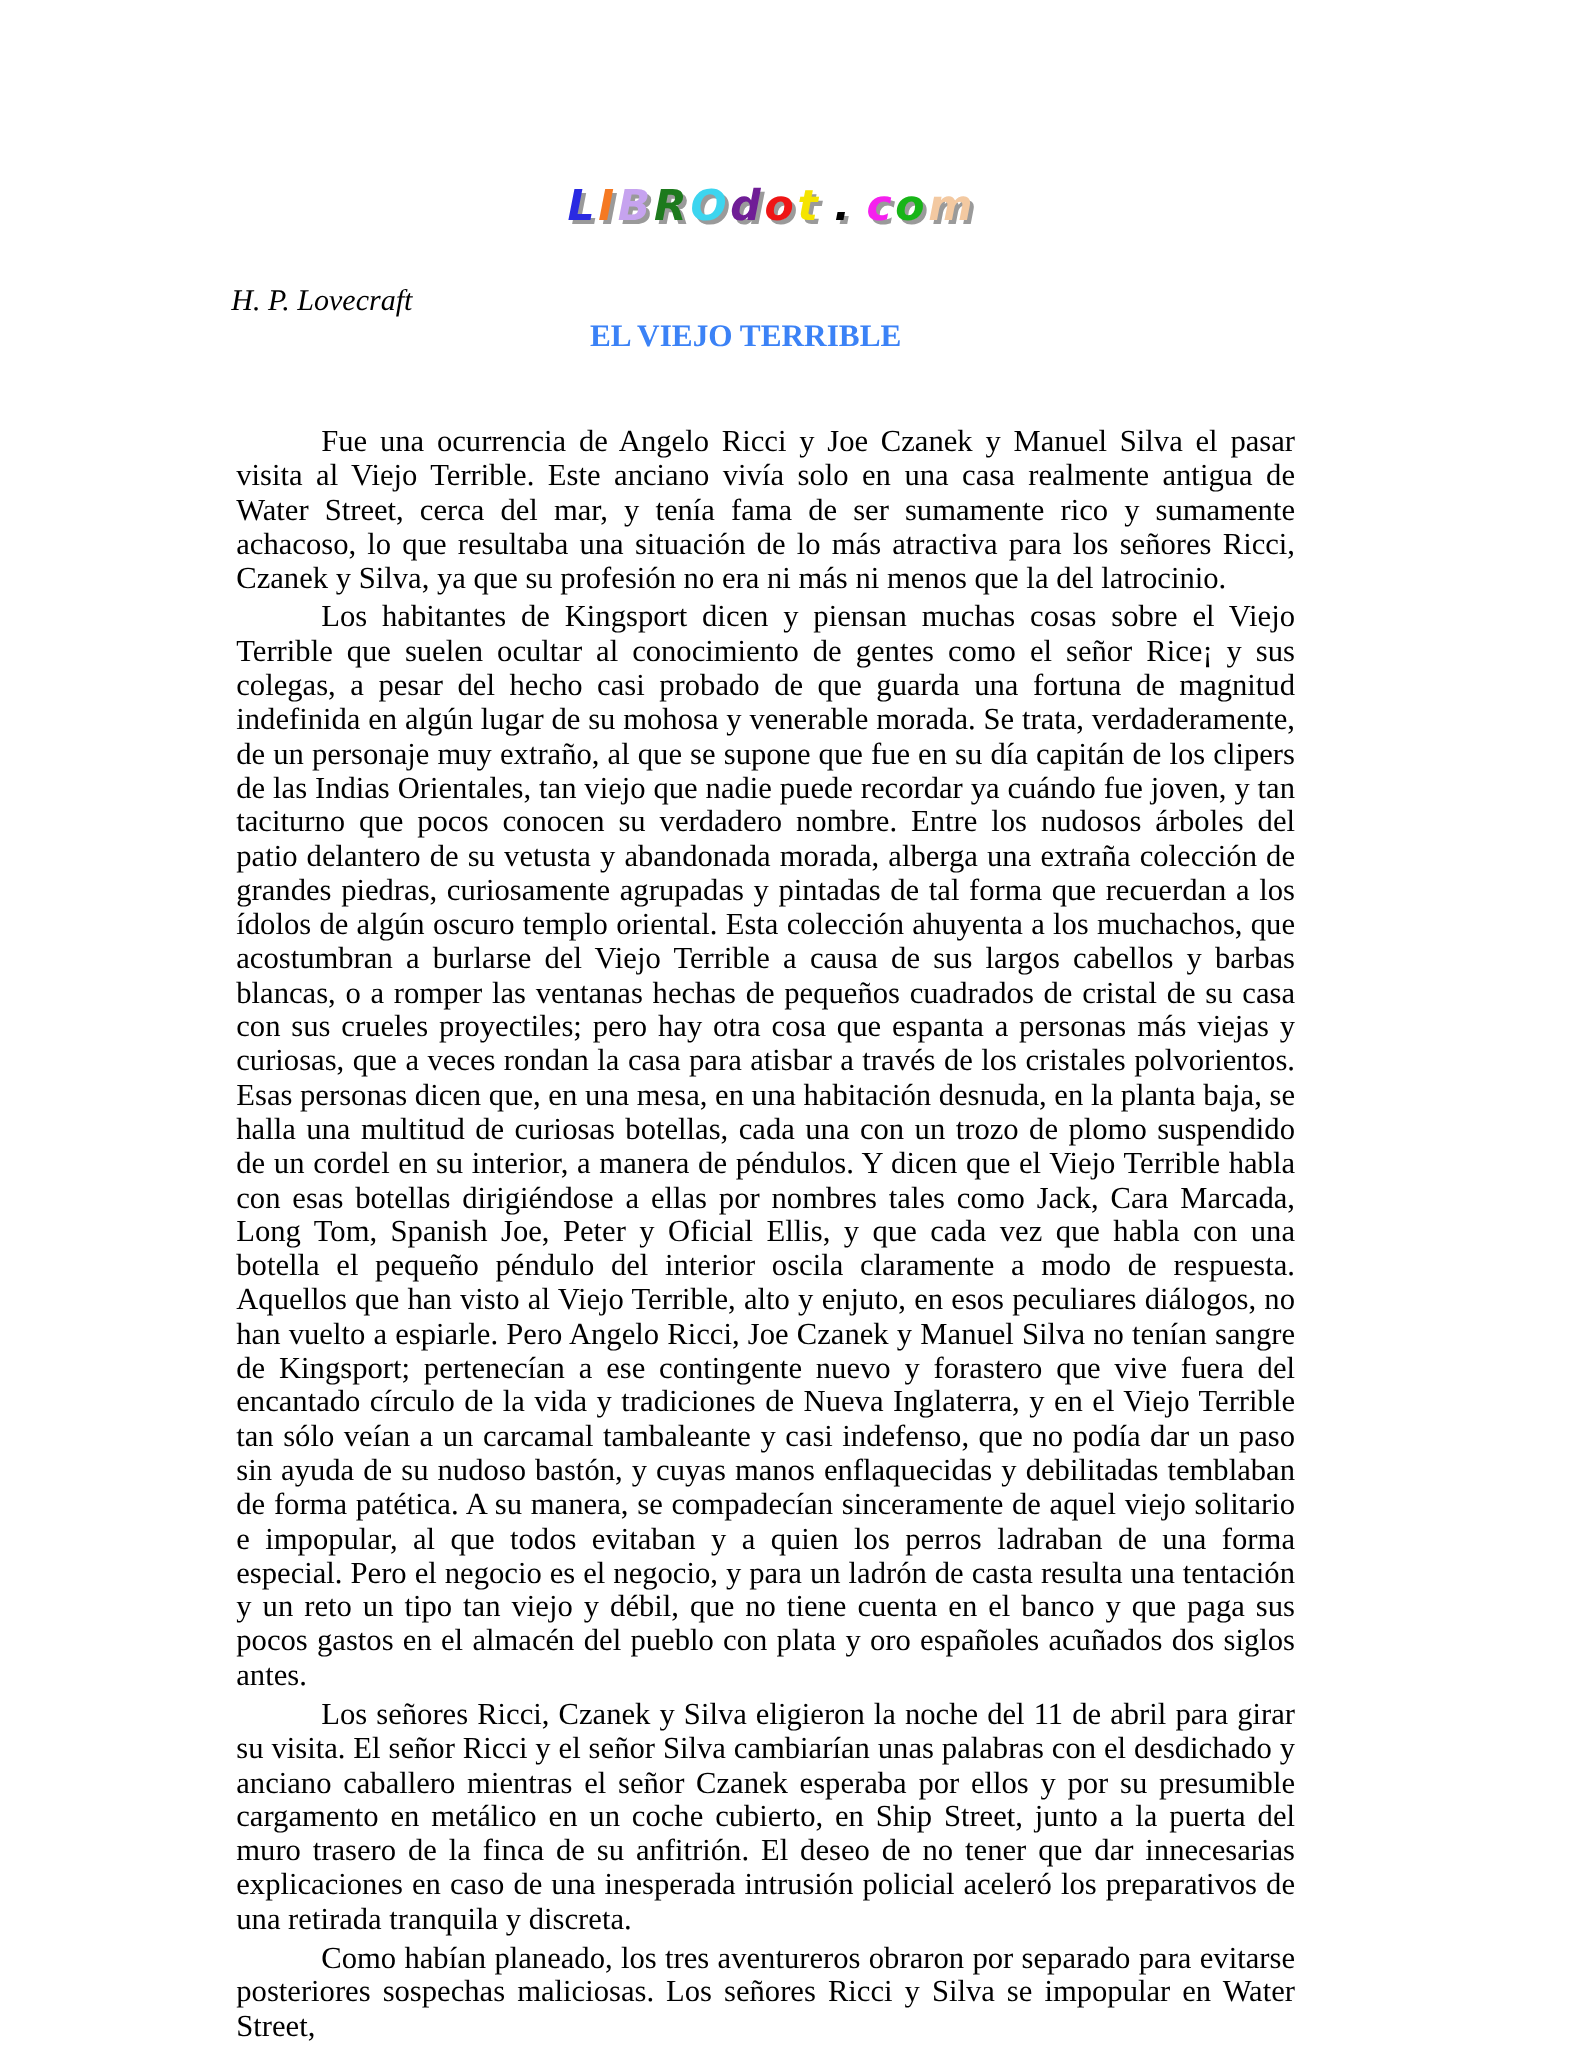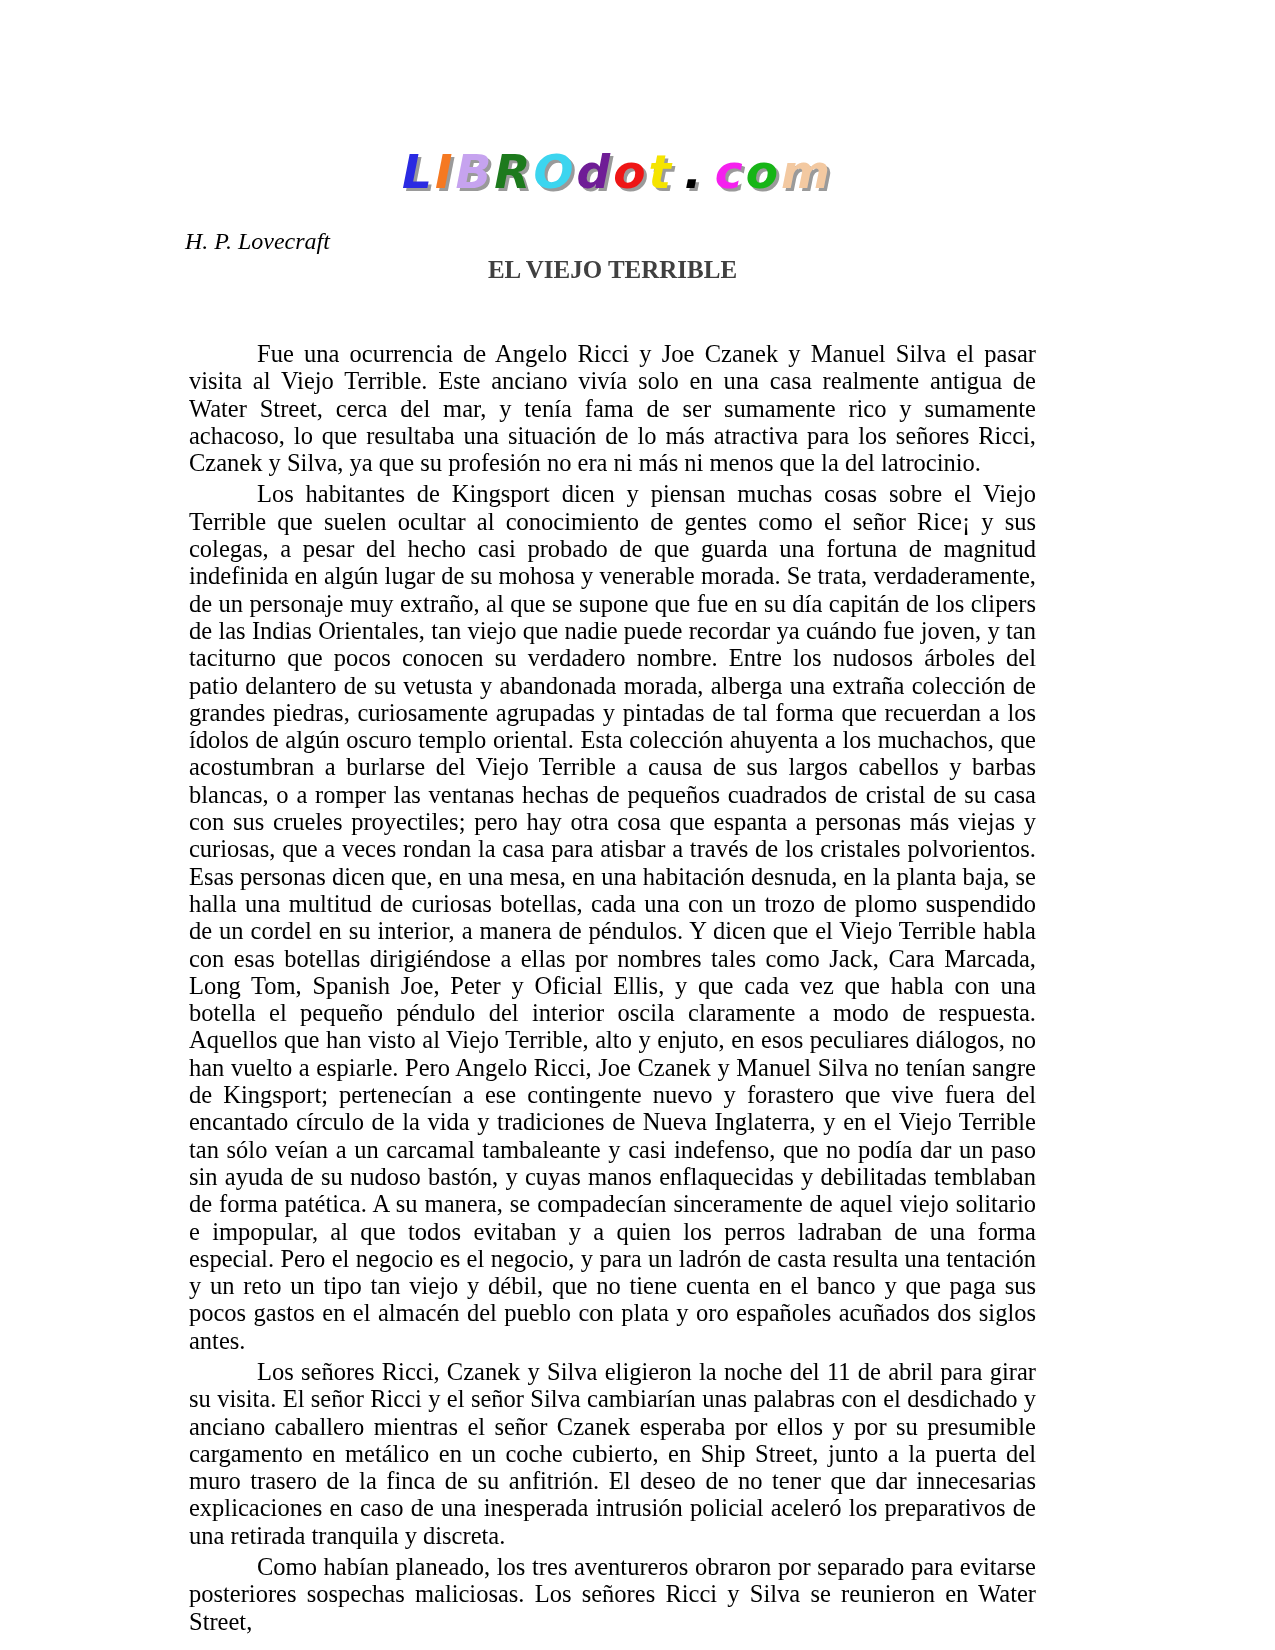--- a/index.html
+++ b/index.html
@@ -16,21 +16,21 @@
   }
   .logo {
     position: absolute;
     top: 148px;
     left: 0;
     width: 1235px;
     text-align: center;
     font-family: "DejaVu Sans", sans-serif;
     font-weight: bold;
     font-style: italic;
-    font-size: 47px;
+    font-size: 34px;
     letter-spacing: 3px;
     white-space: nowrap;
     line-height: 1;
   }
   .logo-letter {
     display: inline-block;
     text-shadow: 3px 3px 0 #9a9a9a;
   }
   .logo-letter.dot {
     margin: 0 10px;
@@ -41,27 +41,27 @@
     left: 185px;
     width: 855px;
     font-family: "Liberation Serif", serif;
     font-style: italic;
     font-size: 24px;
     color: #000000;
   }
   .title {
     position: absolute;
     top: 256px;
-    left: 185px;
+    left: 169px;
     width: 855px;
     text-align: center;
     font-family: "Liberation Serif", serif;
     font-weight: bold;
     font-size: 25px;
-    color: #404040;
+    color: #3b82f6;
   }
   .story-body {
     position: absolute;
     top: 336px;
     left: 185px;
     width: 855px;
     font-family: "Liberation Serif", serif;
     font-size: 24.5px;
     line-height: 27.3px;
     color: #000000;
@@ -81,16 +81,16 @@
   <div class="logo"><span class="logo-letter" style="color: rgb(42, 42, 226);">L</span><span class="logo-letter" style="color: rgb(245, 121, 34);">I</span><span class="logo-letter" style="color: rgb(198, 163, 239);">B</span><span class="logo-letter" style="color: rgb(29, 122, 29);">R</span><span class="logo-letter" style="color: rgb(60, 213, 239);">O</span><span class="logo-letter" style="color: rgb(111, 29, 150);">d</span><span class="logo-letter" style="color: rgb(238, 21, 21);">o</span><span class="logo-letter" style="color: rgb(245, 228, 0);">t</span><span class="logo-letter dot" style="color: rgb(0, 0, 0);">.</span><span class="logo-letter" style="color: rgb(245, 32, 238);">c</span><span class="logo-letter" style="color: rgb(23, 181, 23);">o</span><span class="logo-letter" style="color: rgb(243, 201, 161);">m</span></div>
 
   <div class="author">H. P. Lovecraft</div>
 
   <div class="title">EL VIEJO TERRIBLE</div>
 
   <div class="story-body">
       <p>Fue una ocurrencia de Angelo Ricci y Joe Czanek y Manuel Silva el pasar visita al Viejo Terrible. Este anciano vivía solo en una casa realmente antigua de Water Street, cerca del mar, y tenía fama de ser sumamente rico y sumamente achacoso, lo que resultaba una situación de lo más atractiva para los señores Ricci, Czanek y Silva, ya que su profesión no era ni más ni menos que la del latrocinio.</p>
       <p>Los habitantes de Kingsport dicen y piensan muchas cosas sobre el Viejo Terrible que suelen ocultar al conocimiento de gentes como el señor Rice¡ y sus colegas, a pesar del hecho casi probado de que guarda una fortuna de magnitud indefinida en algún lugar de su mohosa y venerable morada. Se trata, verdaderamente, de un personaje muy extraño, al que se supone que fue en su día capitán de los clipers de las Indias Orientales, tan viejo que nadie puede recordar ya cuándo fue joven, y tan taciturno que pocos conocen su verdadero nombre. Entre los nudosos árboles del patio delantero de su vetusta y abandonada morada, alberga una extraña colección de grandes piedras, curiosamente agrupadas y pintadas de tal forma que recuerdan a los ídolos de algún oscuro templo oriental. Esta colección ahuyenta a los muchachos, que acostumbran a burlarse del Viejo Terrible a causa de sus largos cabellos y barbas blancas, o a romper las ventanas hechas de pequeños cuadrados de cristal de su casa con sus crueles proyectiles; pero hay otra cosa que espanta a personas más viejas y curiosas, que a veces rondan la casa para atisbar a través de los cristales polvorientos. Esas personas dicen que, en una mesa, en una habitación desnuda, en la planta baja, se halla una multitud de curiosas botellas, cada una con un trozo de plomo suspendido de un cordel en su interior, a manera de péndulos. Y dicen que el Viejo Terrible habla con esas botellas dirigiéndose a ellas por nombres tales como Jack, Cara Marcada, Long Tom, Spanish Joe, Peter y Oficial Ellis, y que cada vez que habla con una botella el pequeño péndulo del interior oscila claramente a modo de respuesta. Aquellos que han visto al Viejo Terrible, alto y enjuto, en esos peculiares diálogos, no han vuelto a espiarle. Pero Angelo Ricci, Joe Czanek y Manuel Silva no tenían sangre de Kingsport; pertenecían a ese contingente nuevo y forastero que vive fuera del encantado círculo de la vida y tradiciones de Nueva Inglaterra, y en el Viejo Terrible tan sólo veían a un carcamal tambaleante y casi indefenso, que no podía dar un paso sin ayuda de su nudoso bastón, y cuyas manos enflaquecidas y debilitadas temblaban de forma patética. A su manera, se compadecían sinceramente de aquel viejo solitario e impopular, al que todos evitaban y a quien los perros ladraban de una forma especial. Pero el negocio es el negocio, y para un ladrón de casta resulta una tentación y un reto un tipo tan viejo y débil, que no tiene cuenta en el banco y que paga sus pocos gastos en el almacén del pueblo con plata y oro españoles acuñados dos siglos antes.</p>
       <p>Los señores Ricci, Czanek y Silva eligieron la noche del 11 de abril para girar su visita. El señor Ricci y el señor Silva cambiarían unas palabras con el desdichado y anciano caballero mientras el señor Czanek esperaba por ellos y por su presumible cargamento en metálico en un coche cubierto, en Ship Street, junto a la puerta del muro trasero de la finca de su anfitrión. El deseo de no tener que dar innecesarias explicaciones en caso de una inesperada intrusión policial aceleró los preparativos de una retirada tranquila y discreta.</p>
-      <p>Como habían planeado, los tres aventureros obraron por separado para evitarse posteriores sospechas maliciosas. Los señores Ricci y Silva se reunieron en Water Street,</p>
+      <p>Como habían planeado, los tres aventureros obraron por separado para evitarse posteriores sospechas maliciosas. Los señores Ricci y Silva se impopular en Water Street,</p>
     </div>
 
 </div>
 
 </body></html>

